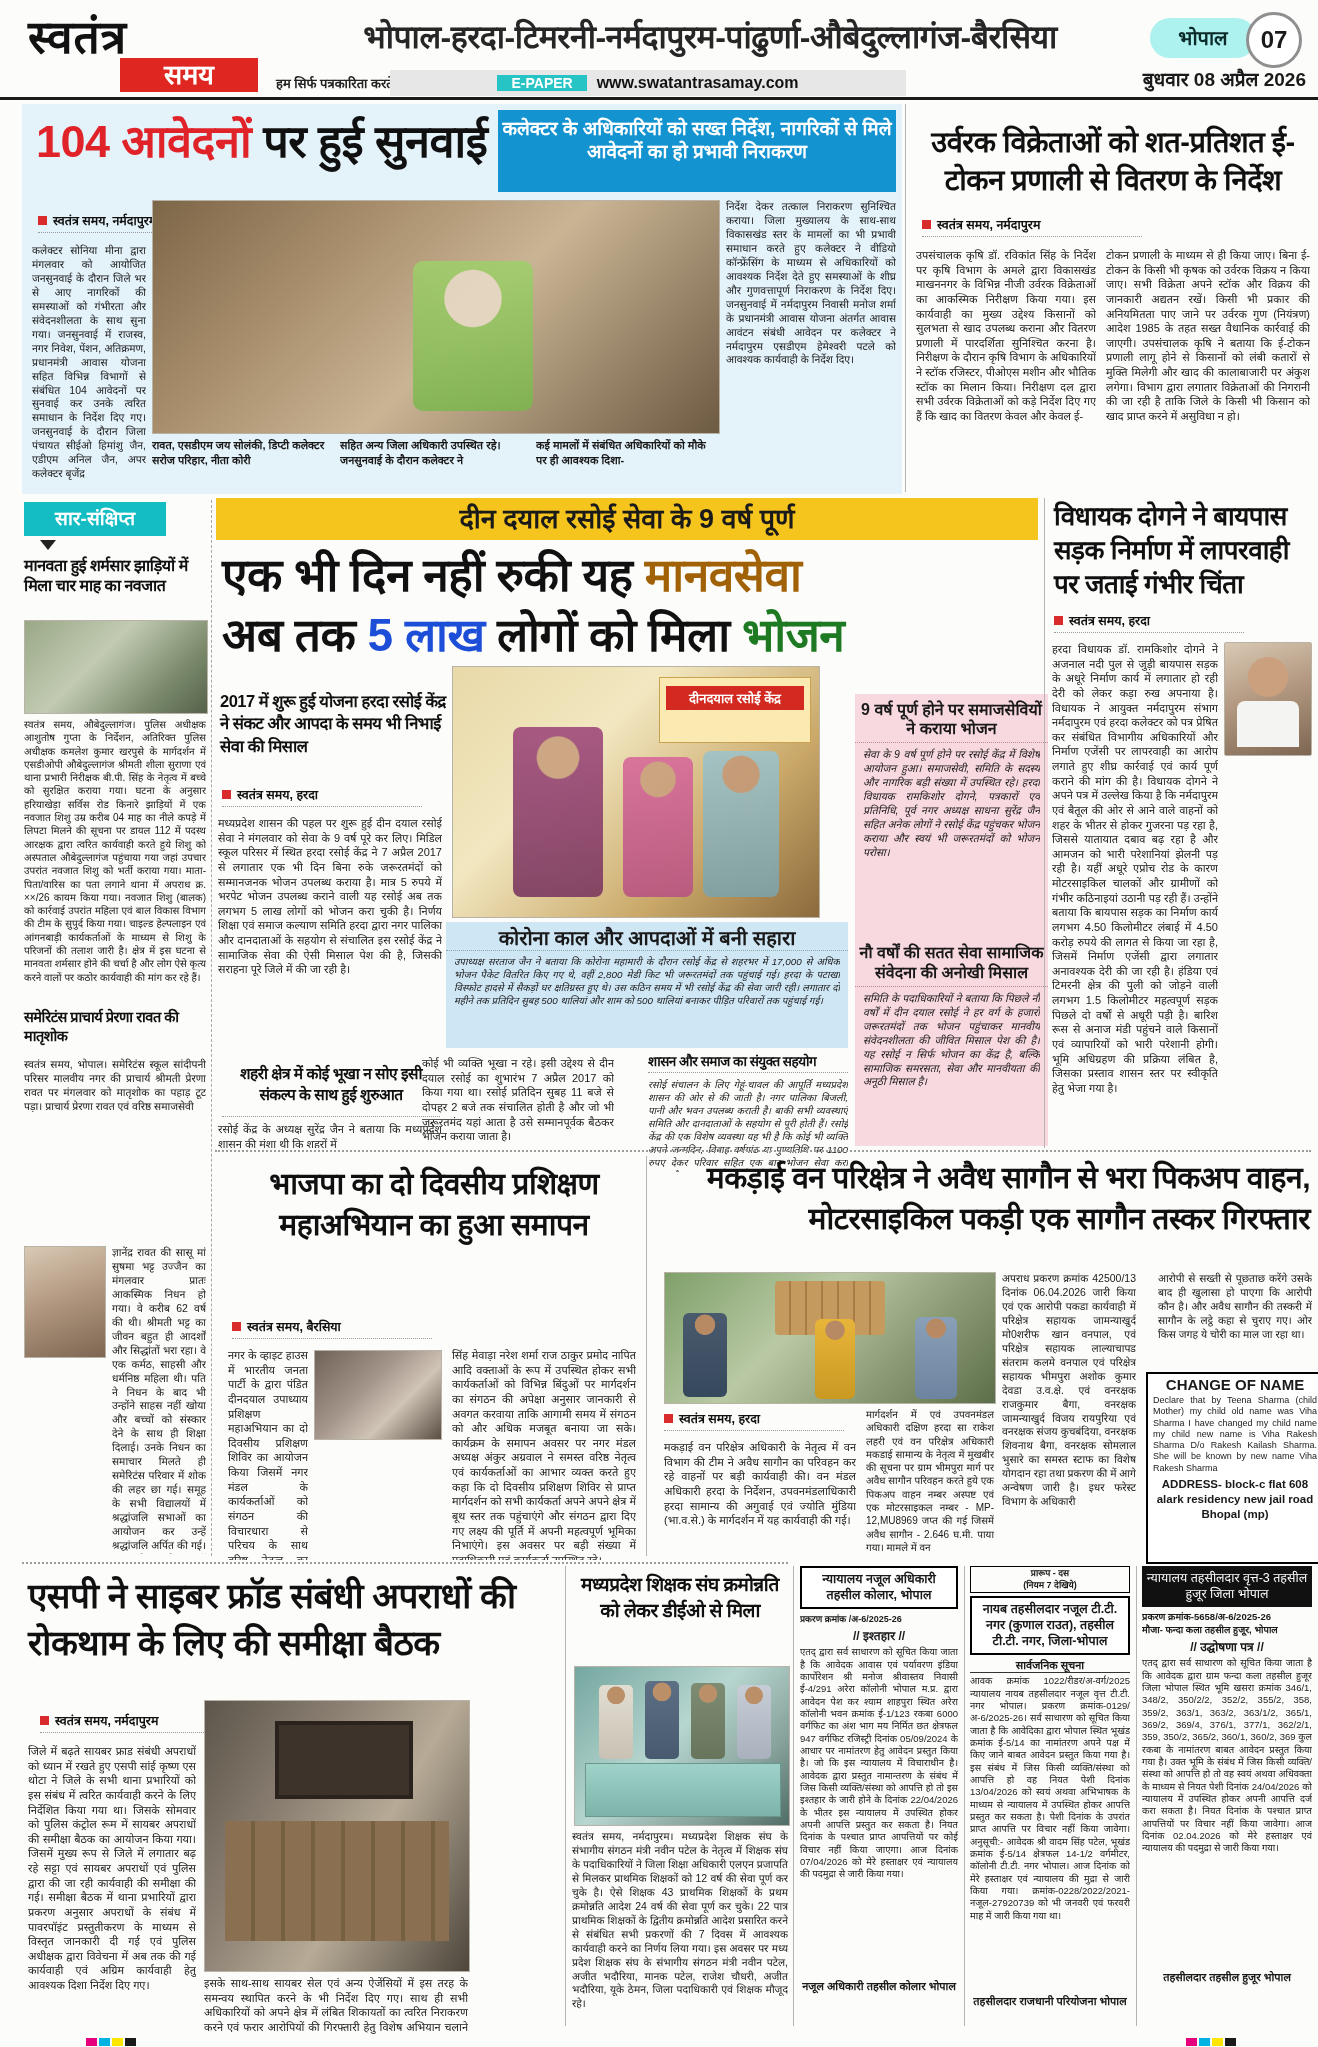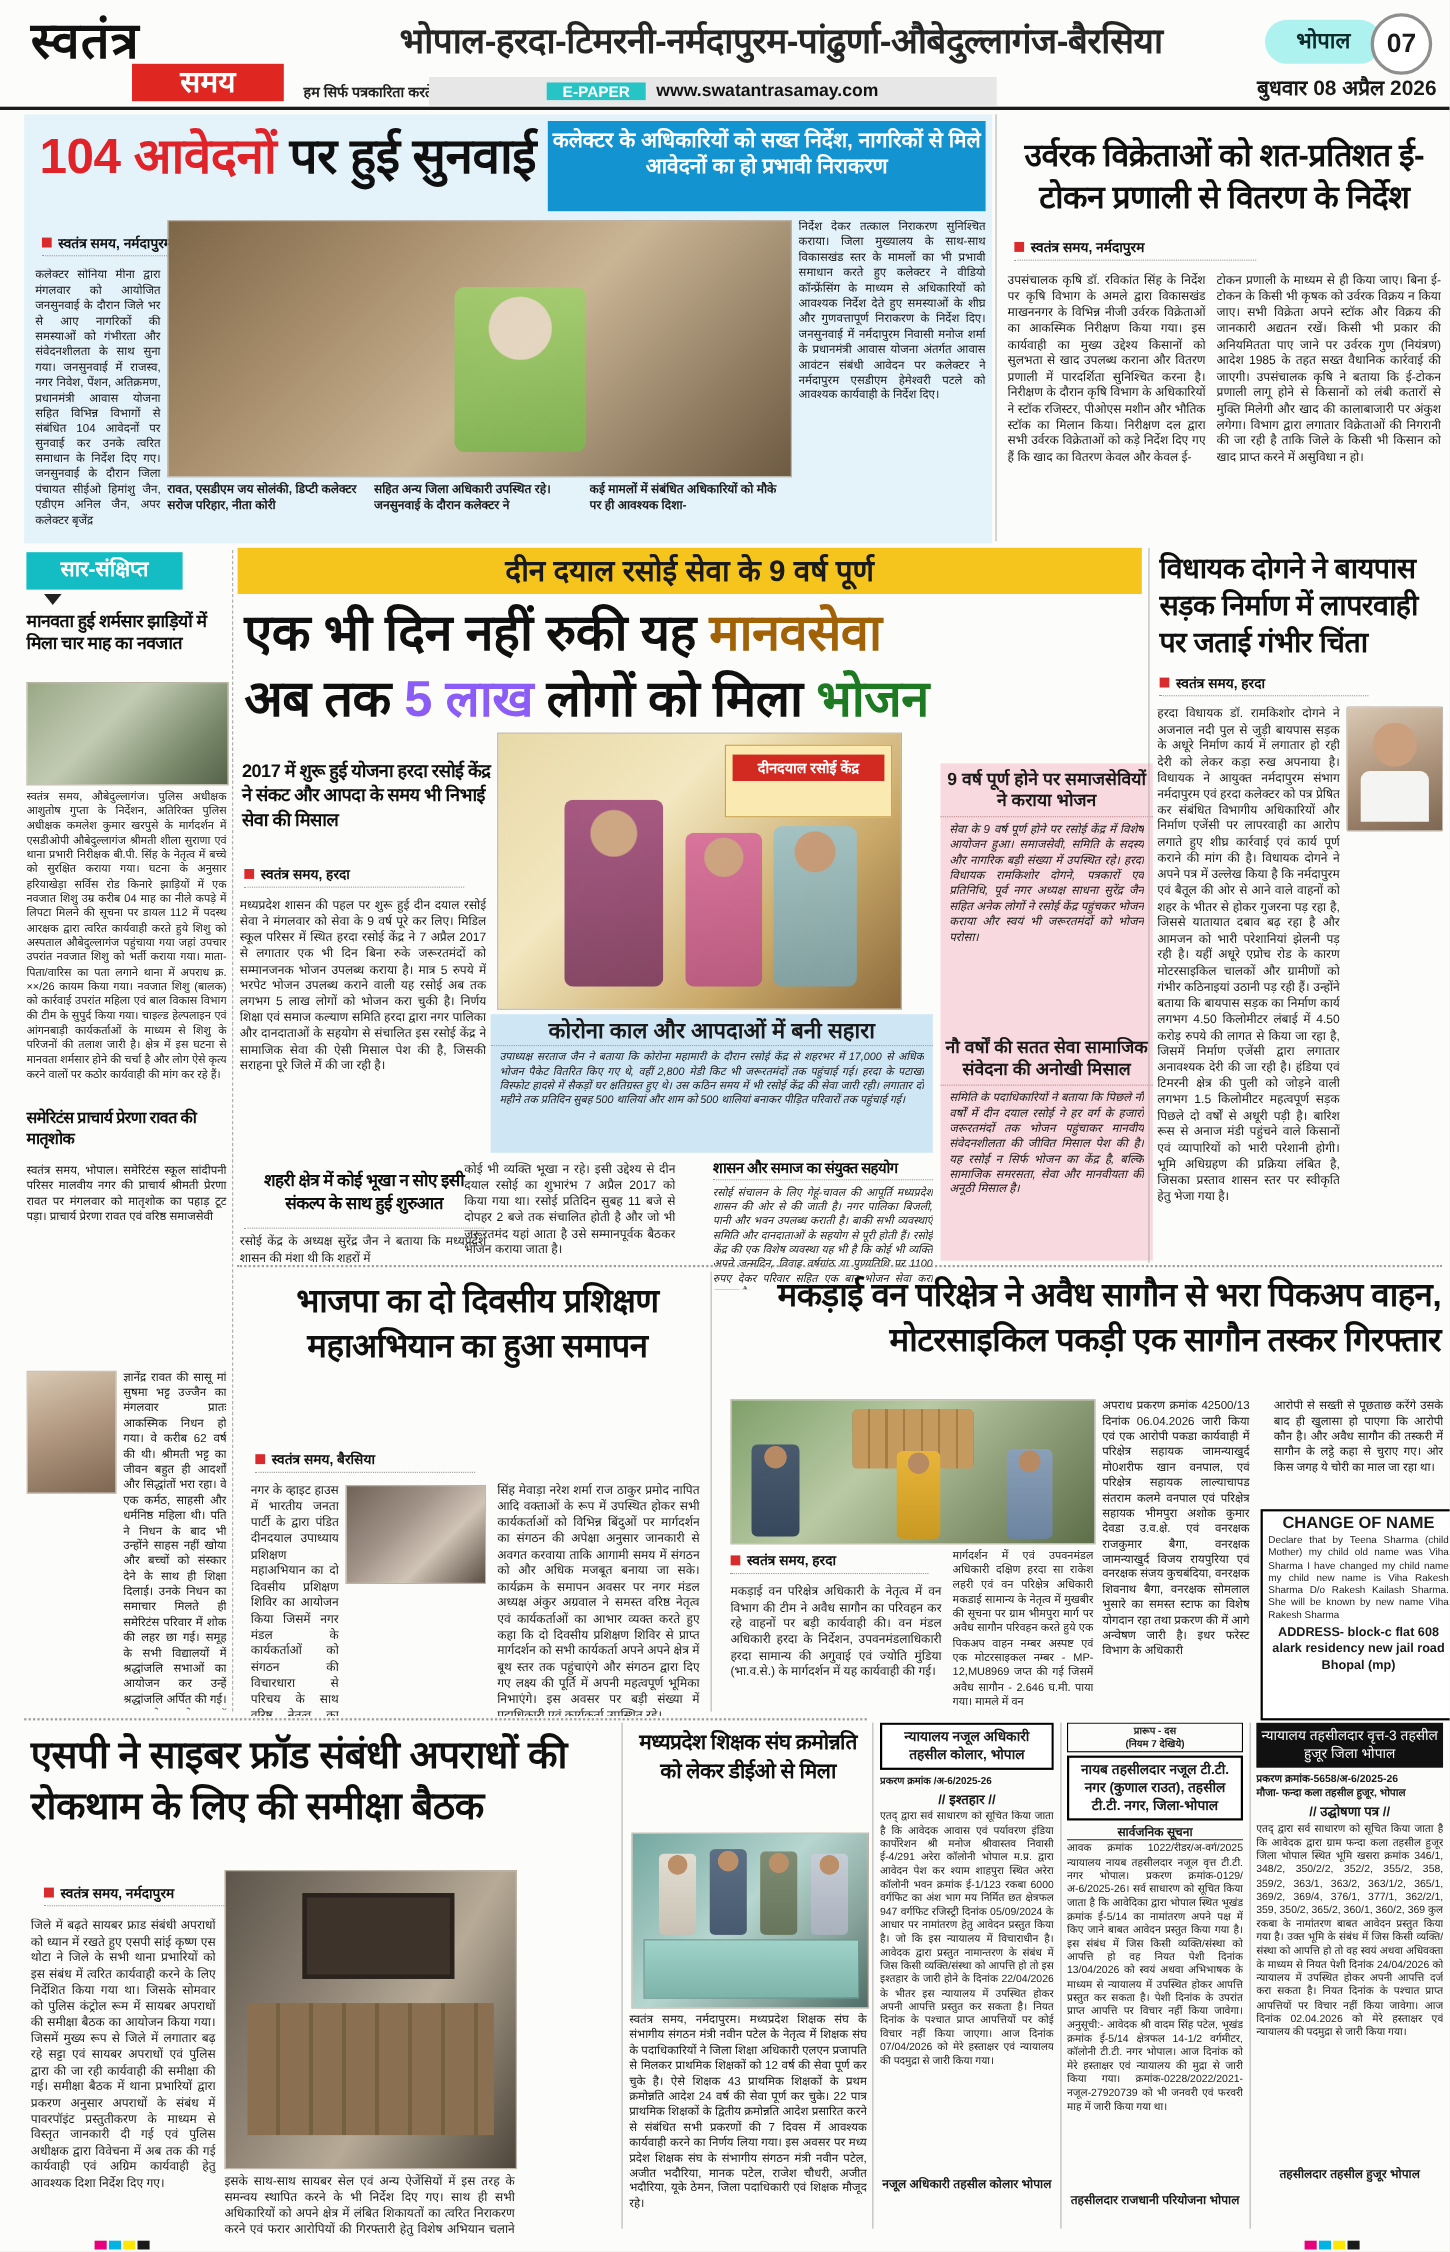--- a/index.html
+++ b/index.html
@@ -77,21 +77,21 @@
   <div class="abs hl" style="left:24px;top:1008px;width:182px;height:44px;font-size:14.5px;line-height:1.3;">समेरिटंस प्राचार्य प्रेरणा रावत की मातृशोक</div>
   <div class="abs body" style="left:24px;top:1058px;width:182px;height:184px;font-size:10.5px;">स्वतंत्र समय, भोपाल। समेरिटंस स्कूल सांदीपनी परिसर मालवीय नगर की प्राचार्य श्रीमती प्रेरणा रावत पर मंगलवार को मातृशोक का पहाड़ टूट पड़ा। प्राचार्य प्रेरणा रावत एवं वरिष्ठ समाजसेवी</div>
   <div class="abs" style="left:24px;top:1246px;width:182px;height:308px;overflow:hidden;">
     <div class="photo ph-portrait" style="float:left;width:80px;height:110px;margin:0 6px 4px 0;"></div>
     <div class="body" style="font-size:10.5px;">ज्ञानेंद्र रावत की सासू मां सुषमा भट्ट उज्जैन का मंगलवार प्रातः आकस्मिक निधन हो गया। वे करीब 62 वर्ष की थी। श्रीमती भट्ट का जीवन बहुत ही आदर्शों और सिद्धांतों भरा रहा। वे एक कर्मठ, साहसी और धर्मनिष्ठ महिला थी। पति ने निधन के बाद भी उन्होंने साहस नहीं खोया और बच्चों को संस्कार देने के साथ ही शिक्षा दिलाई। उनके निधन का समाचार मिलते ही समेरिटंस परिवार में शोक की लहर छा गई। समूह के सभी विद्यालयों में श्रद्धांजलि सभाओं का आयोजन कर उन्हें श्रद्धांजलि अर्पित की गई। समूह के डायरेक्टर डॉ आशुतोष कुमार शर्मा ने उनके निधन को परिवार के लिए अपूरणीय क्षति बताया। उन्होंने कहा कि माताजी भले ही सशरीर अब हमारे बीच नहीं हैं, लेकिन उनके आदर्श और सिद्धांत सदैव हमारे लिए मार्गदर्शक रहेंगे। ईश्वर उनकी पवित्र आत्मा को शान्ति प्रदान करे और परिजनों को इस गहन पीड़ा को सहने की शक्ति दे।</div>
   </div>
 
   <div class="abs boxhead" style="left:216px;top:498px;width:822px;height:42px;background:#f6c51d;font-size:27px;line-height:42px;">दीन दयाल रसोई सेवा के 9 वर्ष पूर्ण</div>
   <div class="abs hl" style="left:222px;top:546px;width:814px;height:128px;font-size:46px;line-height:1.3;">
     <span>एक भी दिन नहीं रुकी यह </span><span style="color:#a16207;">मानवसेवा</span><br>
-    <span>अब तक </span><span style="color:#8b5cf6;">5 लाख</span><span> लोगों को मिला </span><span style="color:#1d7a22;">भोजन</span>
+    <span>अब तक </span><span style="color:#1d4ed8;">5 लाख</span><span> लोगों को मिला </span><span style="color:#1d7a22;">भोजन</span>
   </div>
   <div class="abs hl" style="left:220px;top:690px;width:226px;height:90px;font-size:16.5px;line-height:1.35;">2017 में शुरू हुई योजना हरदा रसोई केंद्र ने संकट और आपदा के समय भी निभाई सेवा की मिसाल</div>
   <div class="abs byline" style="left:222px;top:786px;width:200px;"><span class="bullet"></span><span>स्वतंत्र समय, हरदा</span></div>
   <div class="abs body" style="left:218px;top:816px;width:224px;height:244px;">मध्यप्रदेश शासन की पहल पर शुरू हुई दीन दयाल रसोई सेवा ने मंगलवार को सेवा के 9 वर्ष पूरे कर लिए। मिडिल स्कूल परिसर में स्थित हरदा रसोई केंद्र ने 7 अप्रैल 2017 से लगातार एक भी दिन बिना रुके जरूरतमंदों को सम्मानजनक भोजन उपलब्ध कराया है। मात्र 5 रुपये में भरपेट भोजन उपलब्ध कराने वाली यह रसोई अब तक लगभग 5 लाख लोगों को भोजन करा चुकी है। निर्णय शिक्षा एवं समाज कल्याण समिति हरदा द्वारा नगर पालिका और दानदाताओं के सहयोग से संचालित इस रसोई केंद्र ने सामाजिक सेवा की ऐसी मिसाल पेश की है, जिसकी सराहना पूरे जिले में की जा रही है।</div>
   <div class="abs hl" style="left:222px;top:1064px;width:218px;height:52px;font-size:15.5px;line-height:1.35;text-align:center;border-bottom:1px dotted #999;">शहरी क्षेत्र में कोई भूखा न सोए इसी संकल्प के साथ हुई शुरुआत</div>
   <div class="abs body" style="left:218px;top:1122px;width:224px;height:26px;">रसोई केंद्र के अध्यक्ष सुरेंद्र जैन ने बताया कि मध्यप्रदेश शासन की मंशा थी कि शहरों में</div>
   <div class="abs photo ph-kitchen" style="left:452px;top:666px;width:366px;height:250px;">
     <div style="position:absolute;right:8px;top:10px;width:150px;height:64px;background:#fbe9b2;border:1px solid #caa14f;">
       <div style="margin:8px 6px 0 6px;background:#d22a20;color:#fff;font-weight:bold;font-size:13px;text-align:center;padding:3px 0;">दीनदयाल रसोई केंद्र</div>
     </div>

